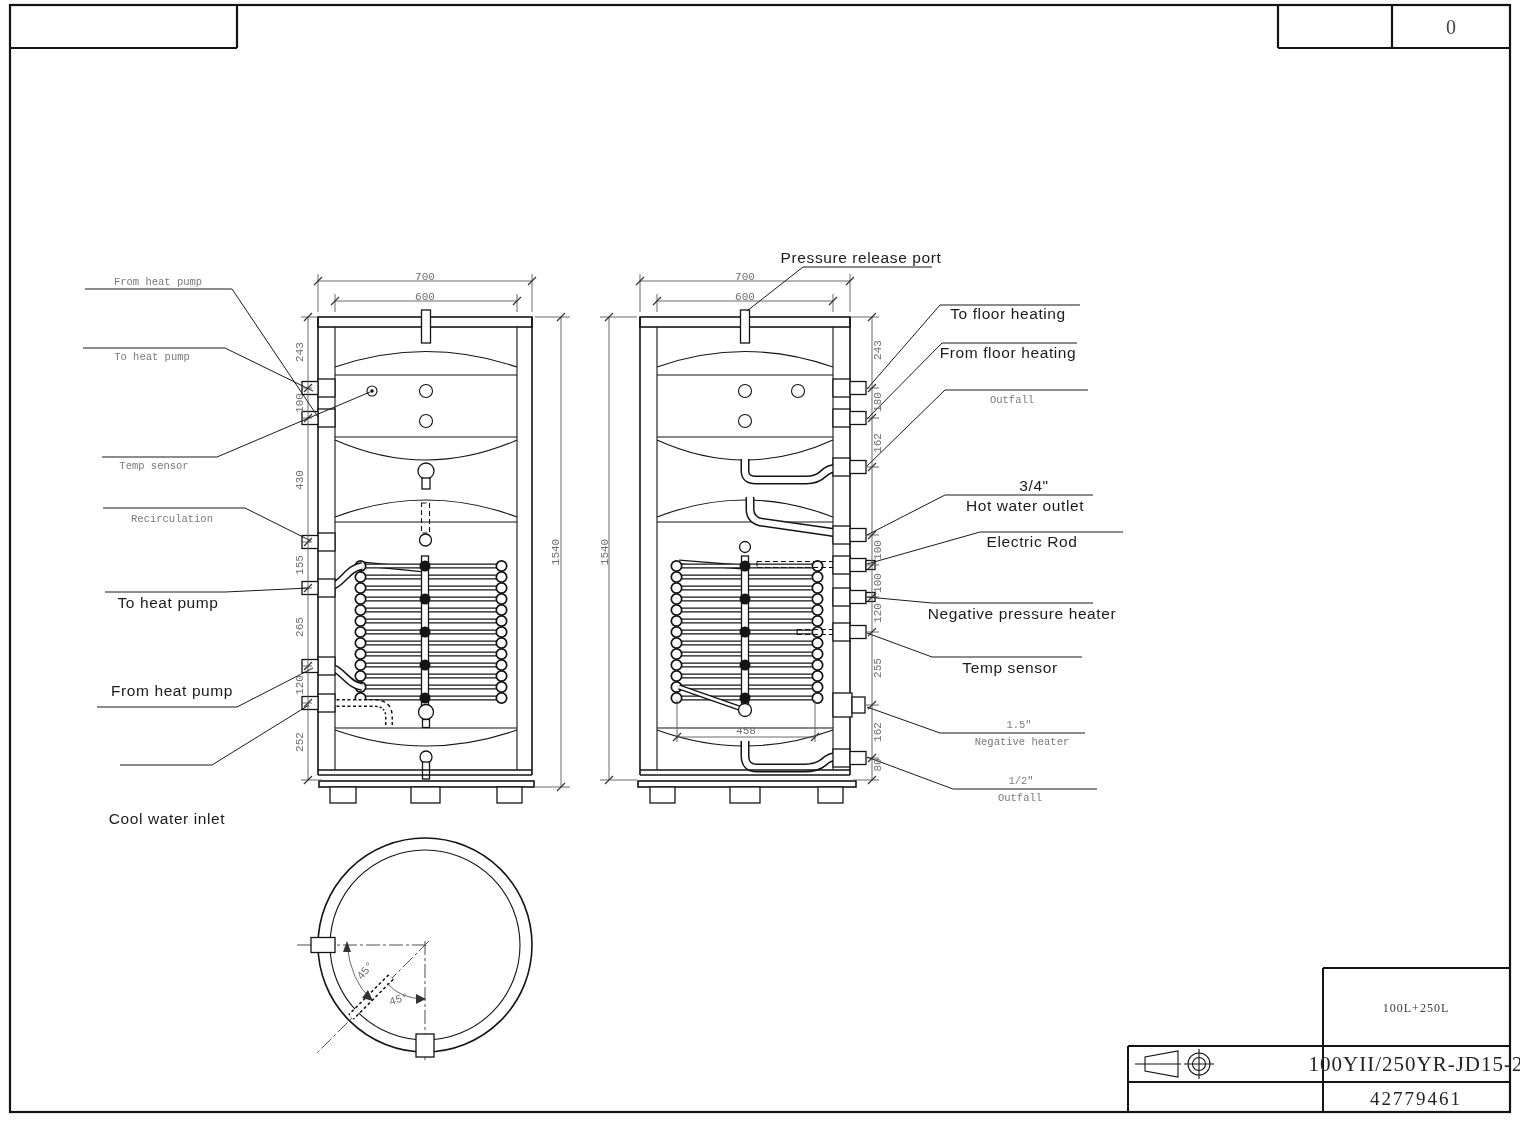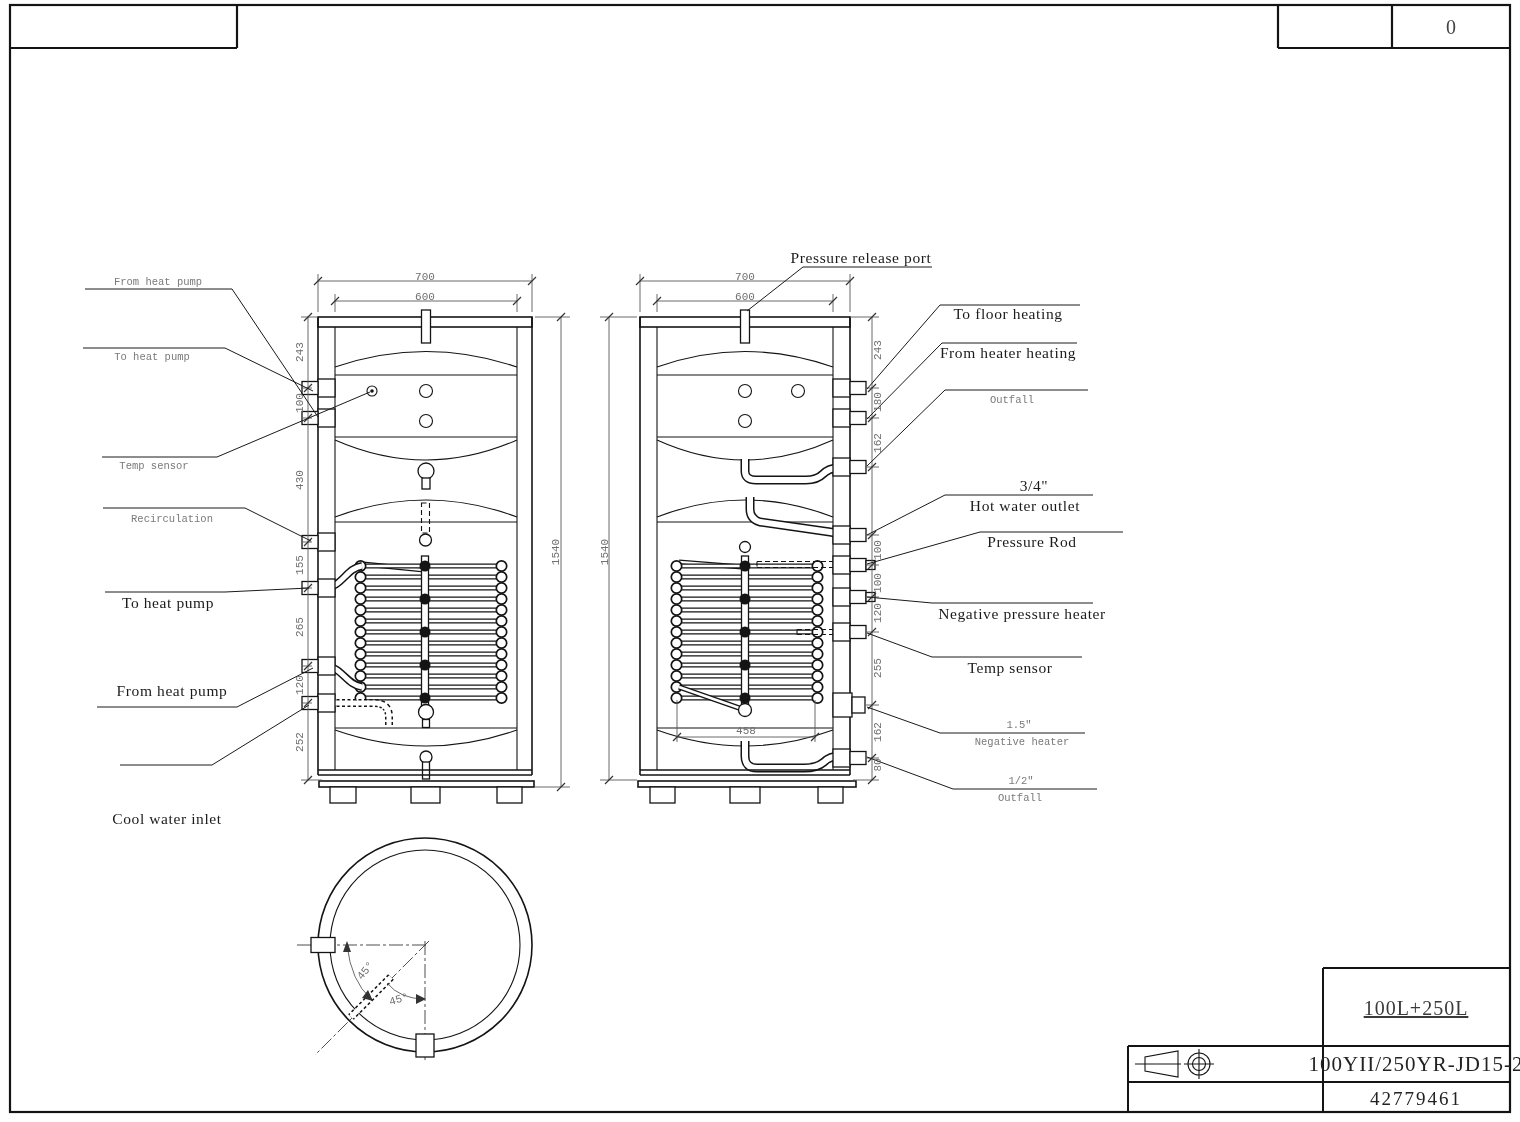--- a/index.html
+++ b/index.html
@@ -19,23 +19,23 @@
   .pipe2-o{stroke:#141414;stroke-width:8;fill:none;}
   .pipe2-i{stroke:#fff;stroke-width:5;fill:none;}
   .dot{stroke-dasharray:3 2.5;}
   .tube-o{stroke:#141414;stroke-width:5.2;}
   .tube-i{stroke:#fff;stroke-width:2.4;}
   .bulb{fill:#fff;stroke:#141414;stroke-width:1.7;}
   .node{fill:#141414;}
   .lab{position:absolute;transform:translate(-50%,-50%);white-space:nowrap;line-height:1;}
   .rot{transform:translate(-50%,-50%) rotate(-90deg);}
   .lab-s{font-family:"Liberation Mono",monospace;font-size:10.5px;color:#7a7a7a;}
-  .lab-l{font-family:Liberation Serif, serif;font-size:15.5px;color:#1b1b1b;letter-spacing:.6px;}
+  .lab-l{font-family:Liberation Sans, sans-serif;font-size:15.5px;color:#1b1b1b;letter-spacing:.6px;}
   .dim-t{font-family:"Liberation Mono",monospace;font-size:11px;color:#6f6f6f;}
-  .tb-cap{font-size:20px;color:#3a3a3a;letter-spacing:1px;text-decoration:underline;}
+  .tb-cap{font-size:12px;color:#3a3a3a;letter-spacing:1px;}
   .tb-model{font-size:21px;color:#222;letter-spacing:1px;}
   .tb-num{font-size:19px;color:#222;letter-spacing:2px;}
   .rev{font-size:20px;color:#444;}
 </style>
 </head>
 <body>
 
 <div class="sheet">
 
 <svg width="1520" height="1122" viewBox="0 0 1520 1122">
@@ -299,25 +299,25 @@
 <div class="lab dim-t rot" style="left:300px;top:352px">243</div>
 <div class="lab dim-t rot" style="left:300px;top:403px">100</div>
 <div class="lab dim-t rot" style="left:300px;top:480px">430</div>
 <div class="lab dim-t rot" style="left:300px;top:565px">155</div>
 <div class="lab dim-t rot" style="left:300px;top:627px">265</div>
 <div class="lab dim-t rot" style="left:300px;top:685px">120</div>
 <div class="lab dim-t rot" style="left:300px;top:742px">252</div>
 
 <div class="lab lab-l" style="left:861px;top:258px">Pressure release port</div>
 <div class="lab lab-l" style="left:1008px;top:314px">To floor heating</div>
-<div class="lab lab-l" style="left:1008px;top:353px">From heater heating</div>
+<div class="lab lab-l" style="left:1008px;top:353px">From floor heating</div>
 <div class="lab lab-s" style="left:1012px;top:400px">Outfall</div>
 <div class="lab lab-l" style="left:1034px;top:486px">3/4"</div>
 <div class="lab lab-l" style="left:1025px;top:506px">Hot water outlet</div>
-<div class="lab lab-l" style="left:1032px;top:542px">Pressure Rod</div>
+<div class="lab lab-l" style="left:1032px;top:542px">Electric Rod</div>
 <div class="lab lab-l" style="left:1022px;top:614px">Negative pressure heater</div>
 <div class="lab lab-l" style="left:1010px;top:668px">Temp sensor</div>
 <div class="lab lab-s" style="left:1019px;top:725px">1.5"</div>
 <div class="lab lab-s" style="left:1022px;top:742px">Negative heater</div>
 <div class="lab lab-s" style="left:1021px;top:781px">1/2"</div>
 <div class="lab lab-s" style="left:1020px;top:798px">Outfall</div>
 
 <div class="lab dim-t" style="left:745px;top:277px">700</div>
 <div class="lab dim-t" style="left:745px;top:297px">600</div>
 <div class="lab dim-t rot" style="left:605px;top:552px">1540</div>

